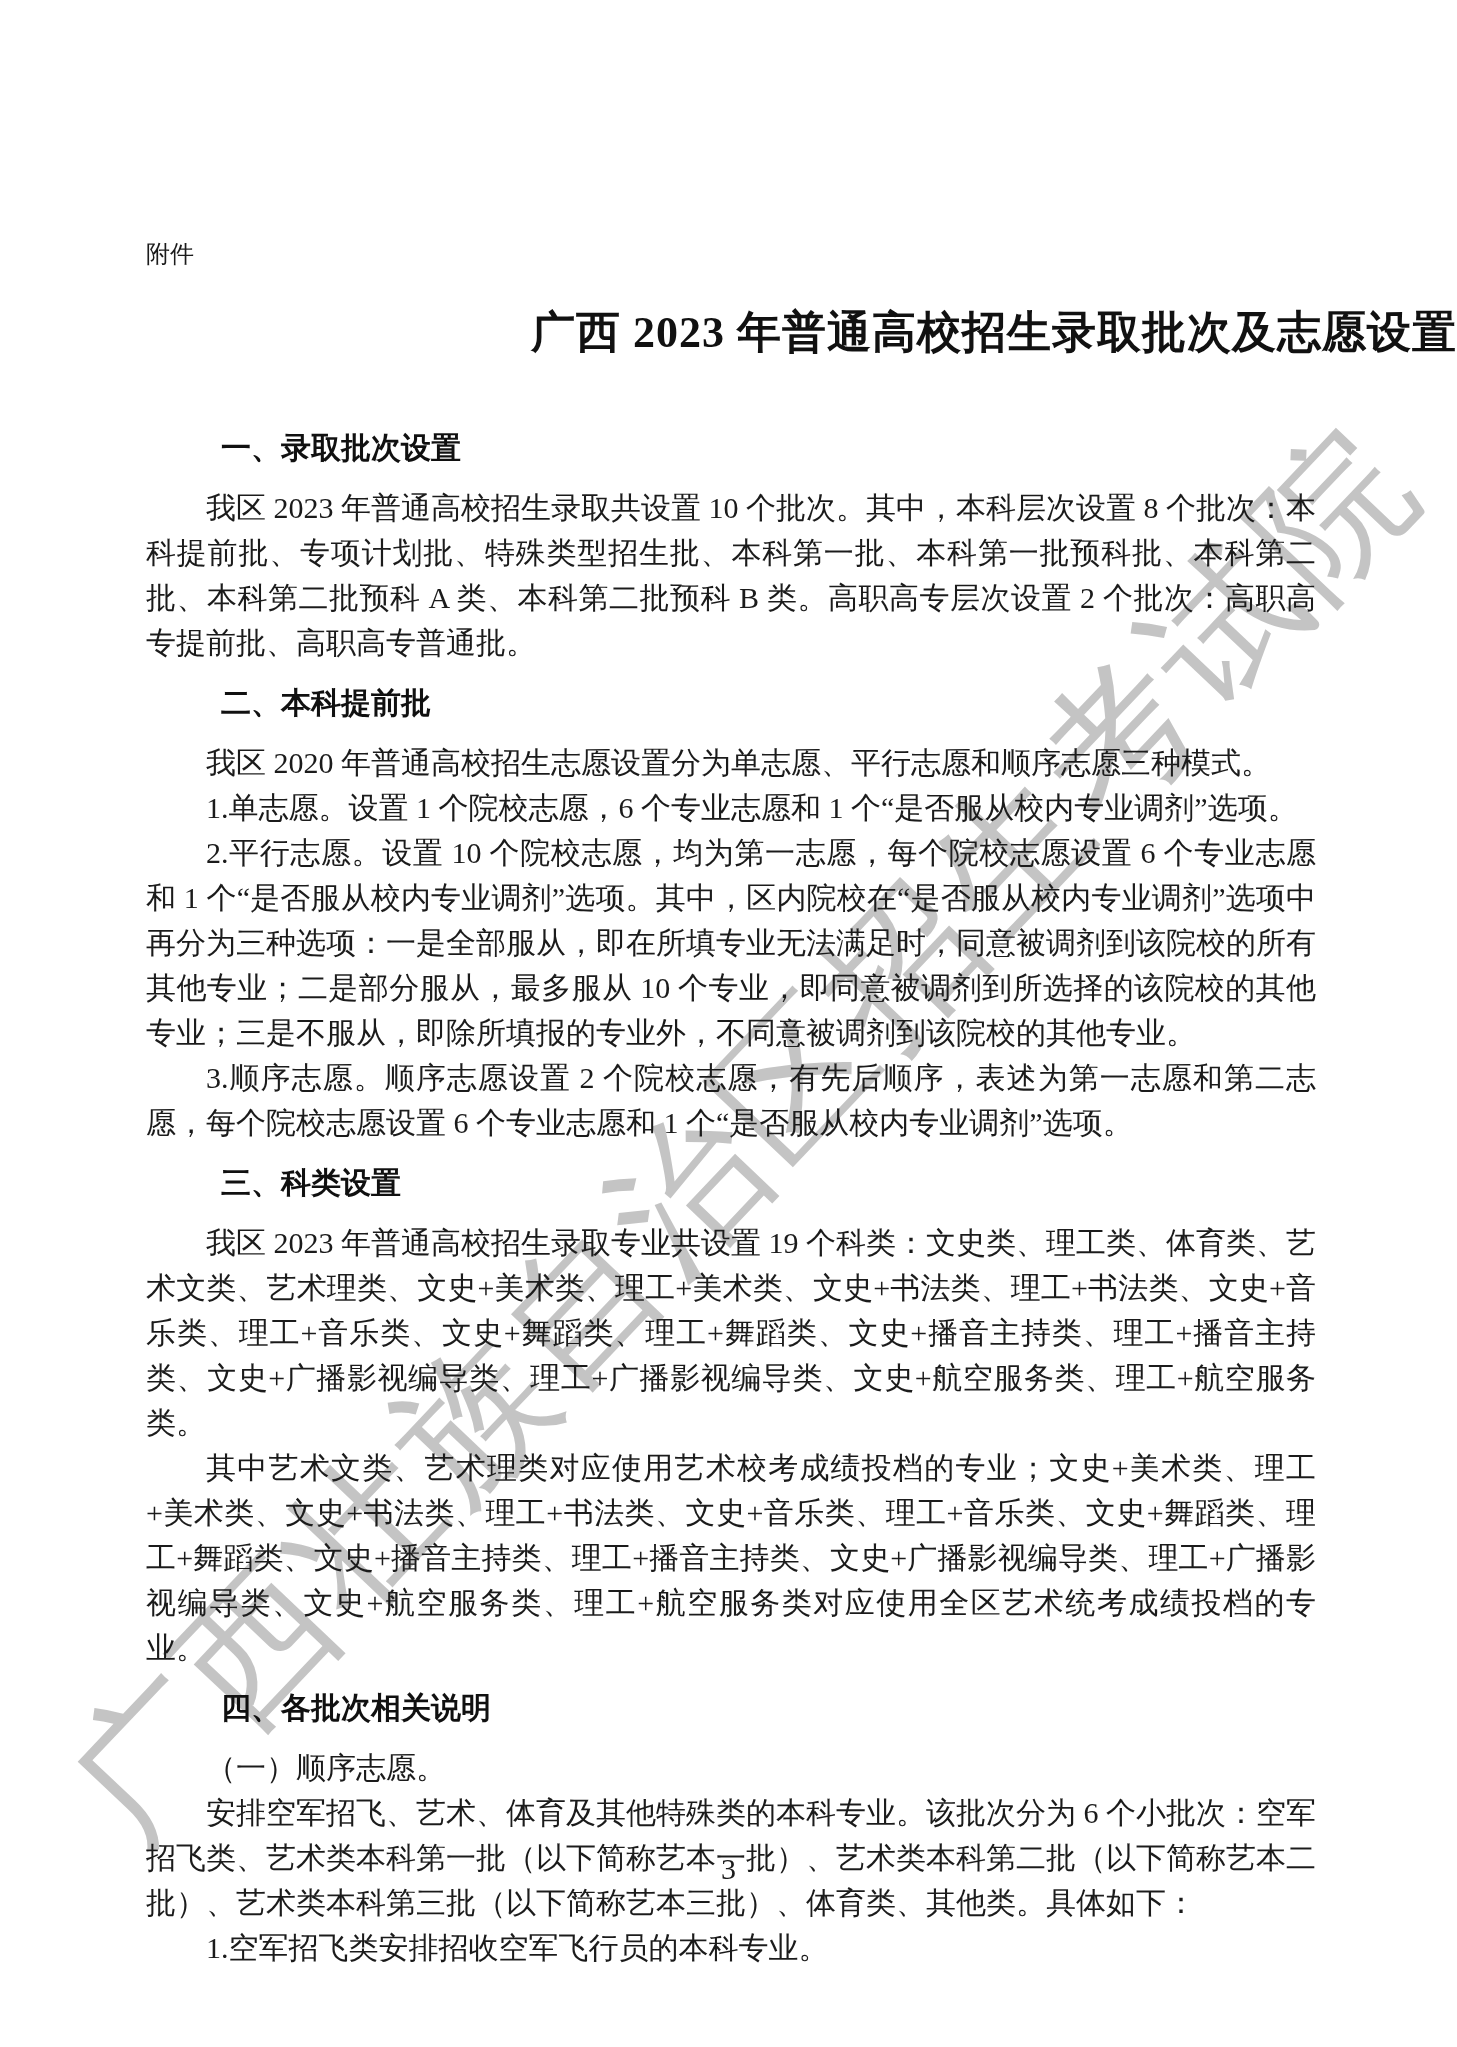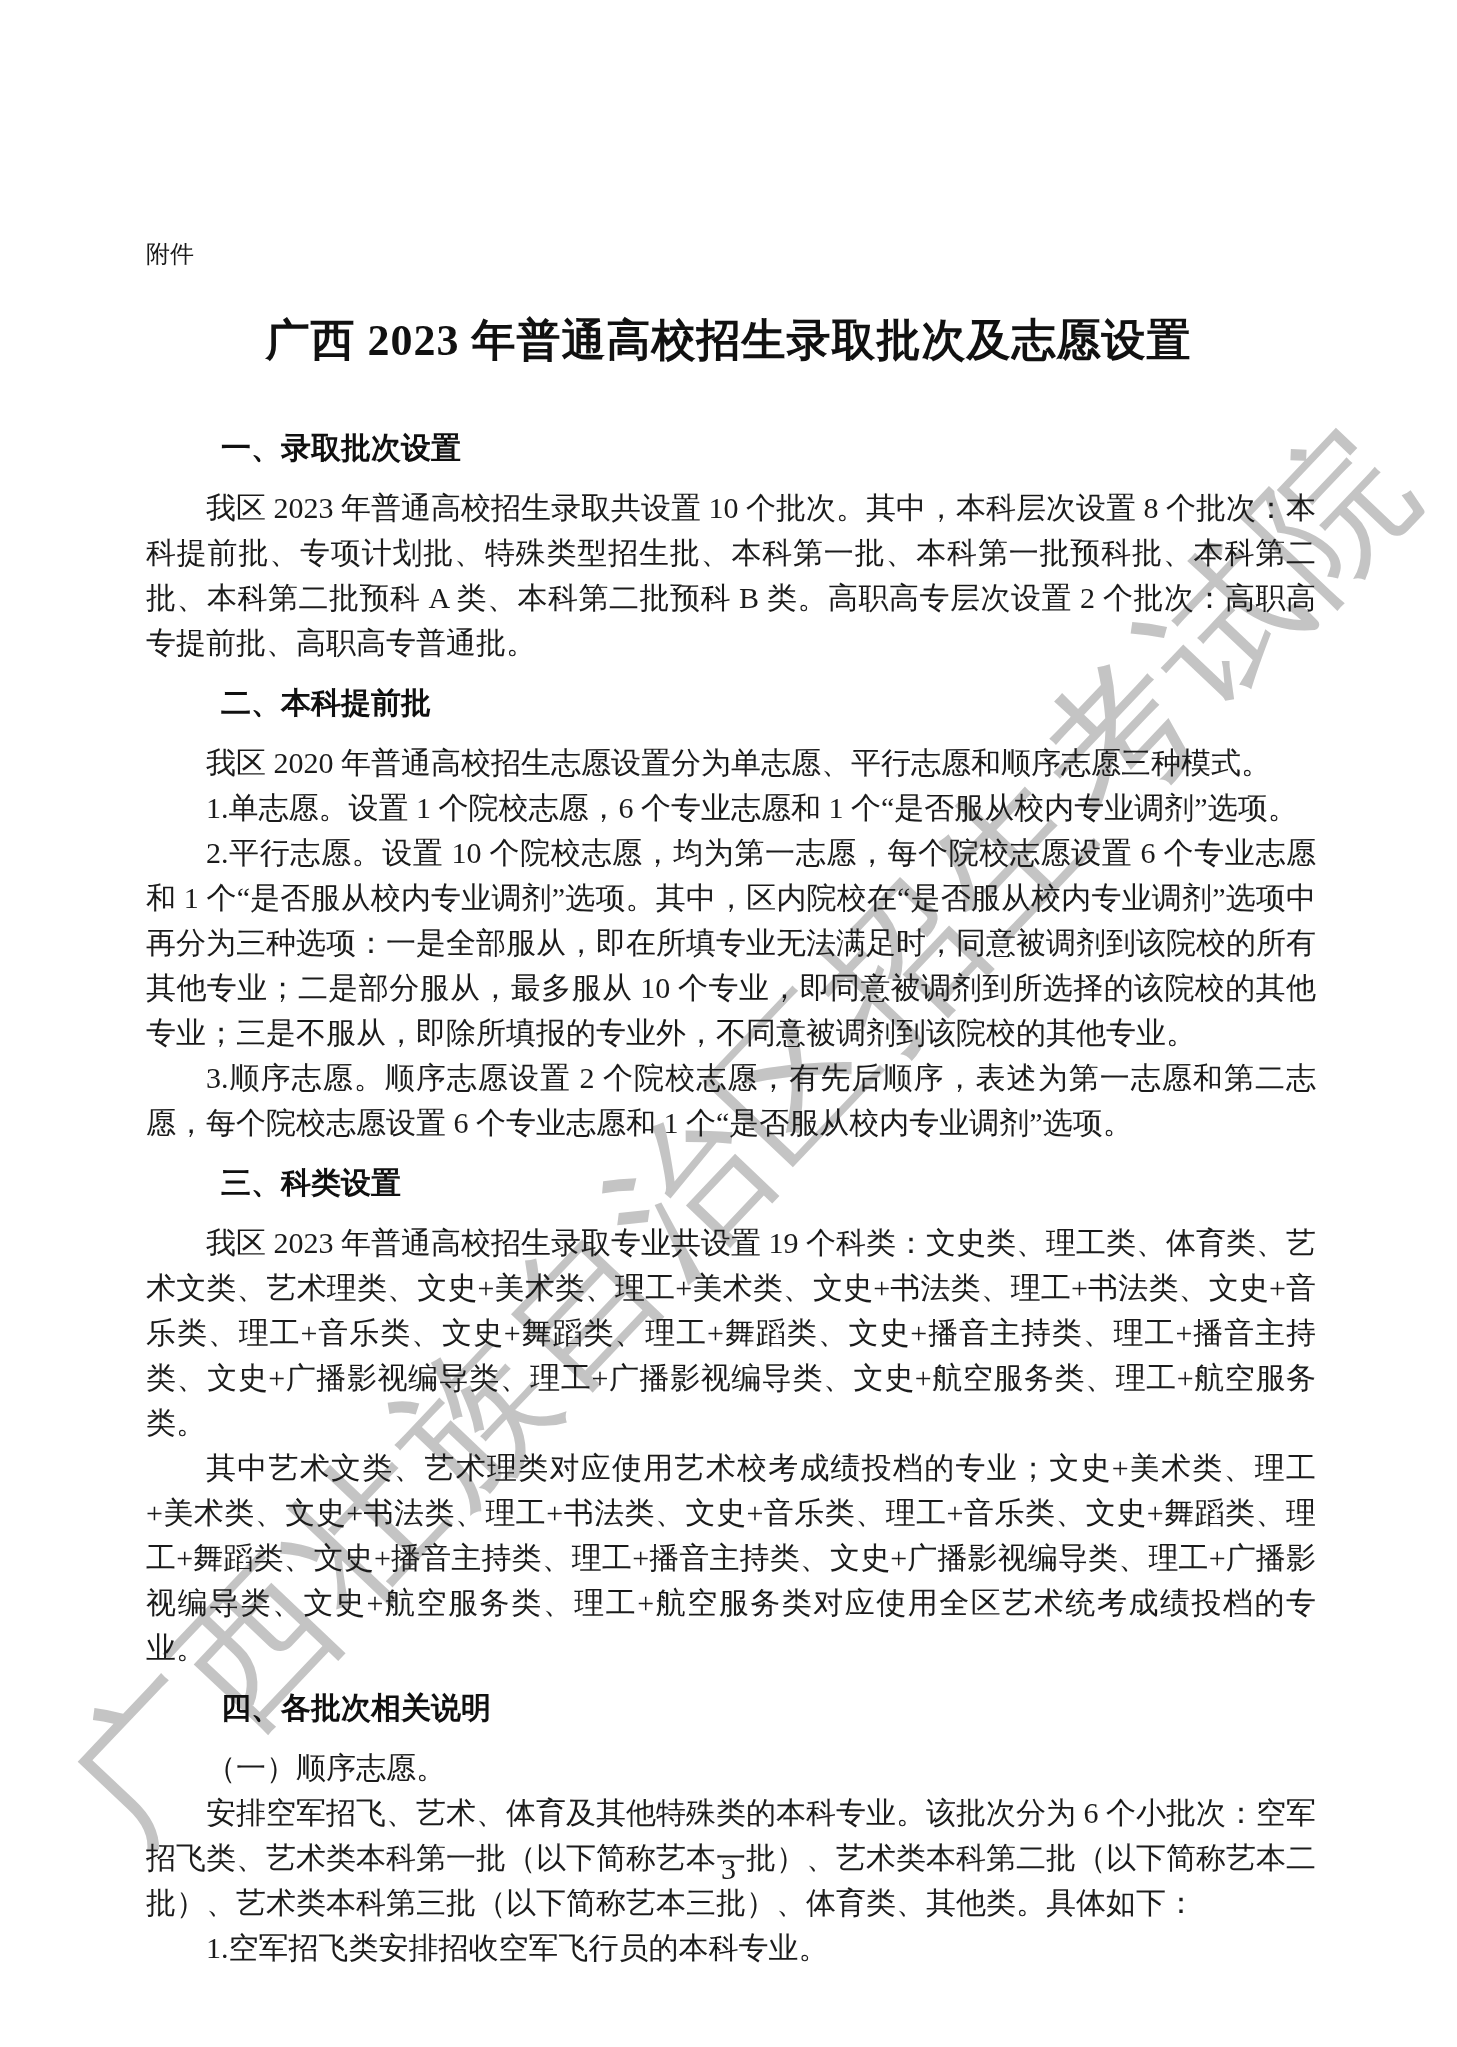--- a/index.html
+++ b/index.html
@@ -32,22 +32,22 @@
     left: 146px;
     top: 238px;
     font-size: 24px;
     z-index: 1;
   }
   .title {
     position: absolute;
     left: 0;
     right: 0;
     top: 303px;
-    margin: 8px;
-    text-align: center;
+    margin: 0;
+    text-align: right;
     font-size: 44px;
     font-weight: bold;
     letter-spacing: 1px;
     font-family: "Liberation Serif", serif;
     color: #111;
     z-index: 1;
   }
   .content {
     position: absolute;
     left: 146px;

